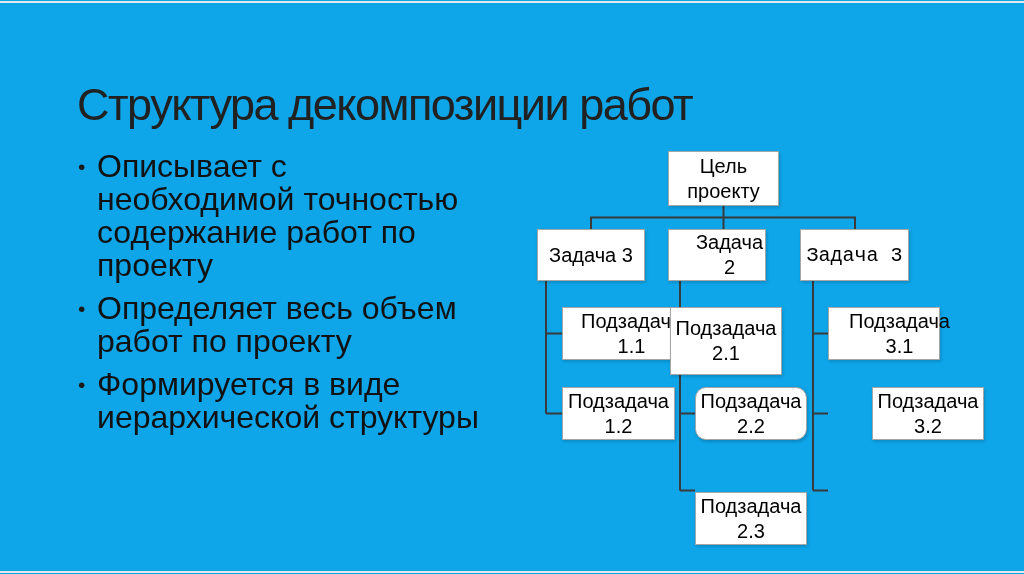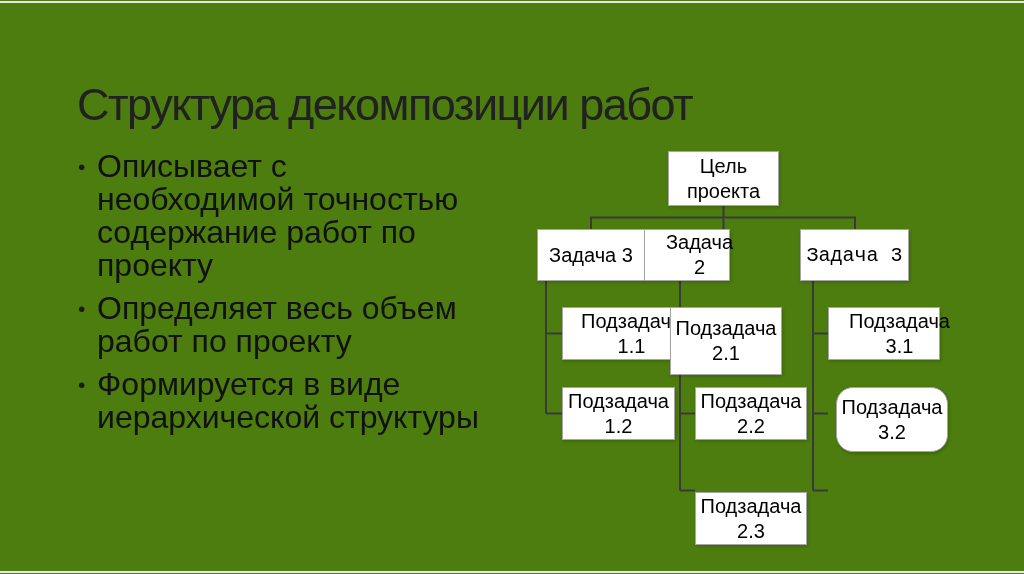--- a/index.html
+++ b/index.html
@@ -5,21 +5,21 @@
 <style>
   html, body {
     margin: 0;
     padding: 0;
     background: #ffffff;
   }
   .slide {
     position: relative;
     width: 1024px;
     height: 574px;
-    background: #4d7c0f;
+    background: #0ea5e9;
     overflow: hidden;
     font-family: "Liberation Sans", "DejaVu Sans", sans-serif;
     color: #1a1a1a;
   }
   .edge-line {
     position: absolute;
     left: 0;
     width: 100%;
     height: 2px;
     background: #e7e7e7;
@@ -120,29 +120,29 @@
 
     <path d="M723.5 206 L723.5 229 M591 229 L591 217.5 L855 217.5 L855 229"></path>
 
     <path d="M546 281 L546 413.5 M546 333.5 L562 333.5 M546 413.5 L562 413.5"></path>
 
     <path d="M680 281 L680 490.5 M680 333.5 L695 333.5 M680 413.5 L695 413.5 M680 490.5 L695 490.5"></path>
 
     <path d="M813 281 L813 490.5 M813 333.5 L828 333.5 M813 413.5 L828 413.5 M813 490.5 L828 490.5"></path>
   </svg>
 
-  <div class="diagram-box" style="left:668px; top:151px; width:111px; height:55px;">Цель проекта</div>
+  <div class="diagram-box" style="left:668px; top:151px; width:111px; height:55px;">Цель проекту</div>
 
   <div class="diagram-box" style="left:537px; top:229px; width:108px; height:52px;">Задача 3</div>
-  <div class="diagram-box" style="left:644px; top:229px; width:86px; height:52px;padding-left:29px;">Задача 2</div>
+  <div class="diagram-box" style="left:668px; top:229px; width:98px; height:52px;padding-left:29px;">Задача 2</div>
   <div class="diagram-box" style="left:800px; top:229px; width:109px; height:52px;font-family:Liberation Mono, monospace;">Задача 3</div>
 
   <div class="diagram-box" style="left:562px; top:307px; width:113px; height:53px;padding-left:30px;">Подзадача 1.1</div>
   <div class="diagram-box" style="left:562px; top:387px; width:113px; height:53px;">Подзадача 1.2</div>
 
   <div class="diagram-box" style="left:670px; top:307px; width:112px; height:68px;">Подзадача 2.1</div>
-  <div class="diagram-box" style="left:695px; top:387px; width:112px; height:53px;">Подзадача 2.2</div>
+  <div class="diagram-box" style="left:695px; top:387px; width:112px; height:53px;border-radius:11px;">Подзадача 2.2</div>
   <div class="diagram-box" style="left:695px; top:492px; width:112px; height:53px;">Подзадача 2.3</div>
 
   <div class="diagram-box" style="left:828px; top:307px; width:112px; height:53px;padding-left:35px;">Подзадача 3.1</div>
-  <div class="diagram-box" style="left:836px; top:387px; width:112px; height:65px;border-radius:17px;">Подзадача 3.2</div>
+  <div class="diagram-box" style="left:872px; top:387px; width:112px; height:53px;">Подзадача 3.2</div>
 
 </div>
 
 </body></html>

